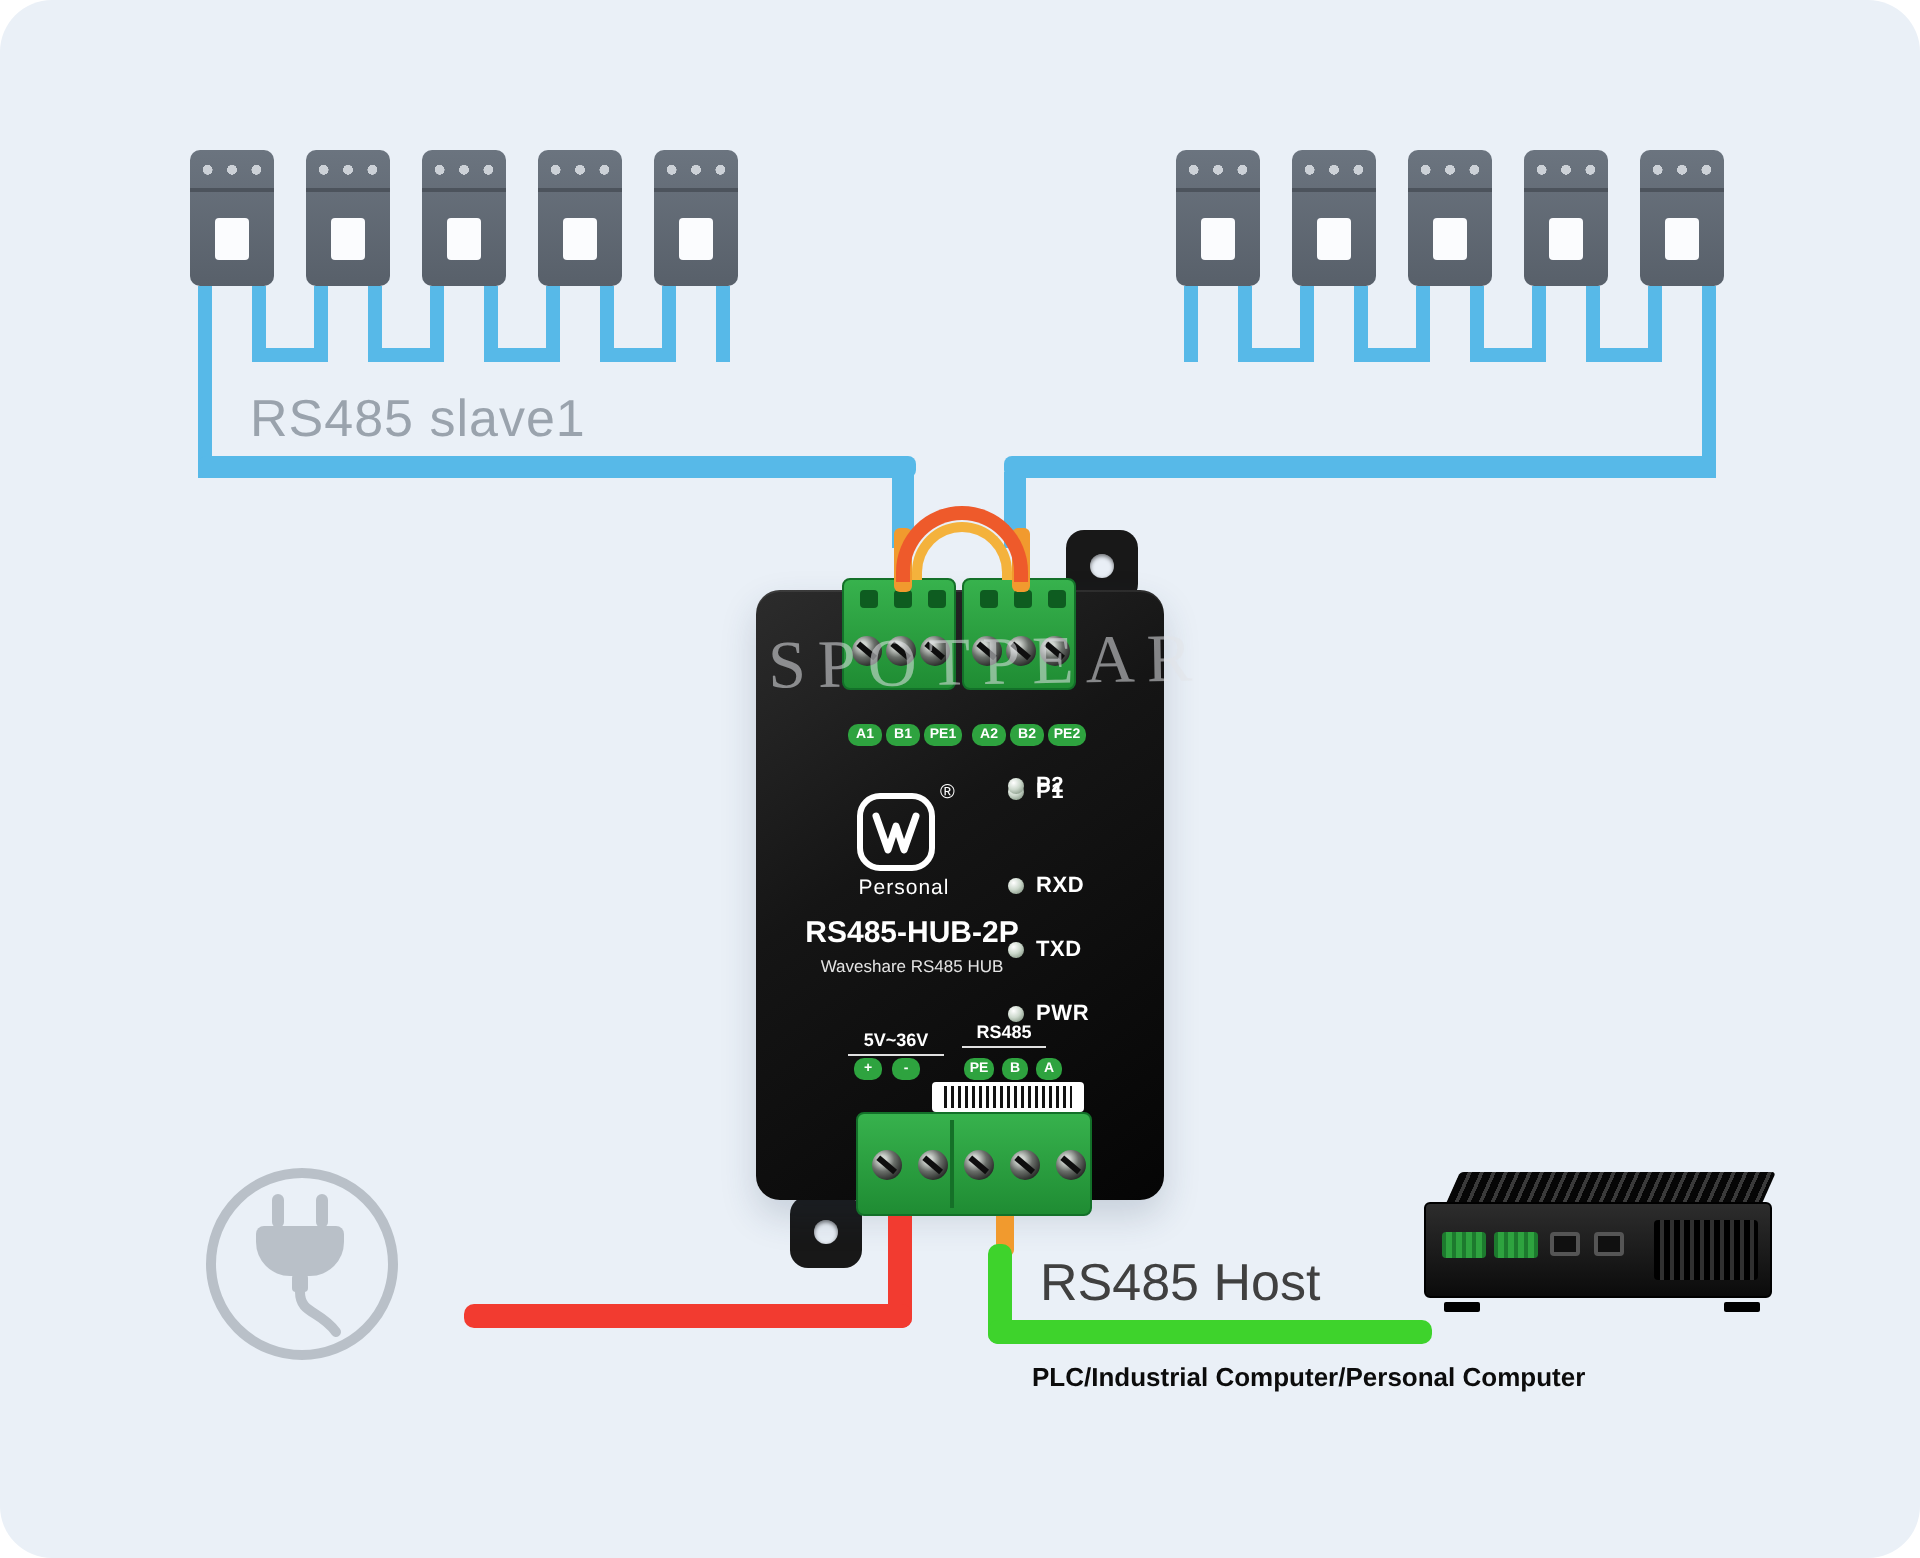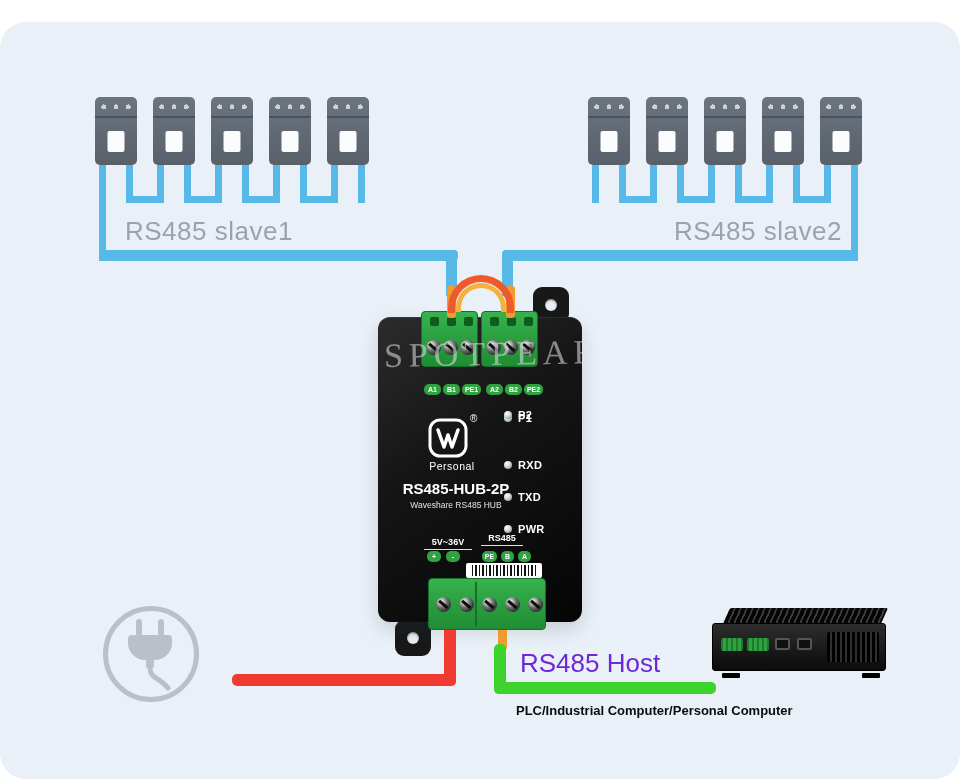--- a/index.html
+++ b/index.html
@@ -1,18 +1,18 @@
 <!DOCTYPE html>
 <html><head>
 <meta charset="utf-8">
 <style>
   html,body{margin:0;padding:0;}
   body{width:960px;height:779px;background:#ffffff;font-family:"Liberation Sans",sans-serif;}
   .canvas{position:relative;width:960px;height:779px;overflow:hidden;background:#ffffff;}
-  .board{position:absolute;inset:0;border-radius:26px;background:#eaf0f7;margin-top:22px;}
+  .board{position:absolute;inset:0;border-radius:26px;background:#eaf0f7;}
   .abs{position:absolute;}
   
   .slave{position:absolute;width:42px;height:68px;border-radius:5px;background:linear-gradient(#6b747f,#58606a);}
   .slave .head{position:absolute;left:0;right:0;top:0;height:19px;border-radius:5px 5px 0 0;border-bottom:2px solid #4c535c;
     background-image:radial-gradient(circle 2.5px at 21% 52%,#ccd1d7 96%,transparent),
                      radial-gradient(circle 2.5px at 50% 52%,#ccd1d7 96%,transparent),
                      radial-gradient(circle 2.5px at 79% 52%,#ccd1d7 96%,transparent);}
   .slave .window{position:absolute;left:50%;transform:translateX(-50%);top:34px;width:17px;height:21px;background:#fbfcfe;border-radius:2px;}
   
   .wb{position:absolute;background:#57b9e8;}
@@ -39,21 +39,21 @@
   .pill{position:absolute;height:11px;border-radius:5px;background:#2ea33f;color:#fff;font-size:7px;font-weight:bold;line-height:11px;text-align:center;}
   .led{position:absolute;left:504px;display:flex;align-items:center;gap:6px;}
   .led .dot{width:8px;height:8px;border-radius:50%;background:radial-gradient(circle at 35% 30%,#ffffff,#ccd8cc 45%,#8fa08f 80%,#6e7e6e);}
   .led .lab{color:#fff;font-size:11px;font-weight:bold;letter-spacing:.3px;}
   .dtext{position:absolute;color:#fff;text-align:center;}
   .bt-label{position:absolute;color:#fff;font-size:9px;font-weight:bold;text-align:center;border-bottom:1px solid #e0e0e0;padding-bottom:2px;}
   .barcode{position:absolute;left:466px;top:541px;width:76px;height:15px;background:#fff;border-radius:2px;}
   .barcode::after{content:"";position:absolute;inset:2px 6px;background:repeating-linear-gradient(90deg,#111 0 1.5px,transparent 1.5px 3.5px);}
   
   .psu-circle{position:absolute;left:103px;top:584px;width:96px;height:96px;border:5px solid #b9c0c8;border-radius:50%;box-sizing:border-box;}
-  .gray-label{position:absolute;color:#6d28d9;}
+  .gray-label{position:absolute;color:#404040;}
   
   .pc{position:absolute;left:710px;top:586px;width:182px;height:70px;}
   .pc-top{position:absolute;left:16px;top:0;width:158px;height:18px;background:repeating-linear-gradient(90deg,#060606 0 4px,#3a3a3a 4px 6px);transform:skewX(-24deg);border-radius:2px;}
   .pc-body{position:absolute;left:2px;top:15px;width:172px;height:46px;background:linear-gradient(#2d2d2d,#0b0b0b);border:1px solid #000;border-radius:3px;}
   .pc-green{position:absolute;top:14px;width:22px;height:13px;border-radius:2px;background:repeating-linear-gradient(90deg,#1d7a2e 0 2px,#2ea33f 2px 5px);}
   .pc-port{position:absolute;top:14px;width:15px;height:12px;background:#101010;border:2px solid #555;border-radius:2px;box-sizing:border-box;}
   .pc-vent{position:absolute;right:6px;top:8px;width:52px;height:30px;border-radius:2px;background:repeating-linear-gradient(90deg,#000 0 3px,#303030 3px 5px);}
   .pc-foot{position:absolute;bottom:0;width:18px;height:5px;background:#000;border-radius:1px;}
   .caption{position:absolute;color:#0c0c0c;font-weight:bold;}
   .watermark{position:absolute;left:384px;top:313px;font-family:"Liberation Serif",serif;font-size:34px;letter-spacing:6px;color:rgba(225,228,232,.55);transform:rotate(-1deg);white-space:nowrap;}
@@ -138,21 +138,20 @@
   <div class="wb" style="left:824px;top:143px;width:7px;height:38px"></div>
   <div class="wb" style="left:851px;top:143px;width:7px;height:96px"></div>
   <div class="wb" style="left:619px;top:174px;width:38px;height:7px"></div>
   <div class="wb" style="left:677px;top:174px;width:38px;height:7px"></div>
   <div class="wb" style="left:735px;top:174px;width:38px;height:7px"></div>
   <div class="wb" style="left:793px;top:174px;width:38px;height:7px"></div>
   <div class="wb" style="left:502px;top:228px;width:356px;height:11px;border-radius:4px"></div>
   <div class="wb" style="left:502px;top:236px;width:11px;height:38px"></div>
 
   <div class="grp-label" style="left:125px;top:194px">RS485 slave1</div>
-  <div class="grp-label" style="left:674px;top:194px">RS485 slave2</div>
 
   <div class="ear" style="left:533px;top:265px"></div>
   <div class="ear" style="left:395px;top:598px"></div>
 
   <div class="device"></div>
 
   <div class="wo" style="left:498px;top:600px;width:9px;height:28px"></div>
   <div class="wr" style="left:444px;top:602px;width:12px;height:62px"></div>
   <div class="wr" style="left:232px;top:652px;width:224px;height:12px"></div>
   <div class="wg" style="left:494px;top:622px;width:12px;height:50px"></div>

